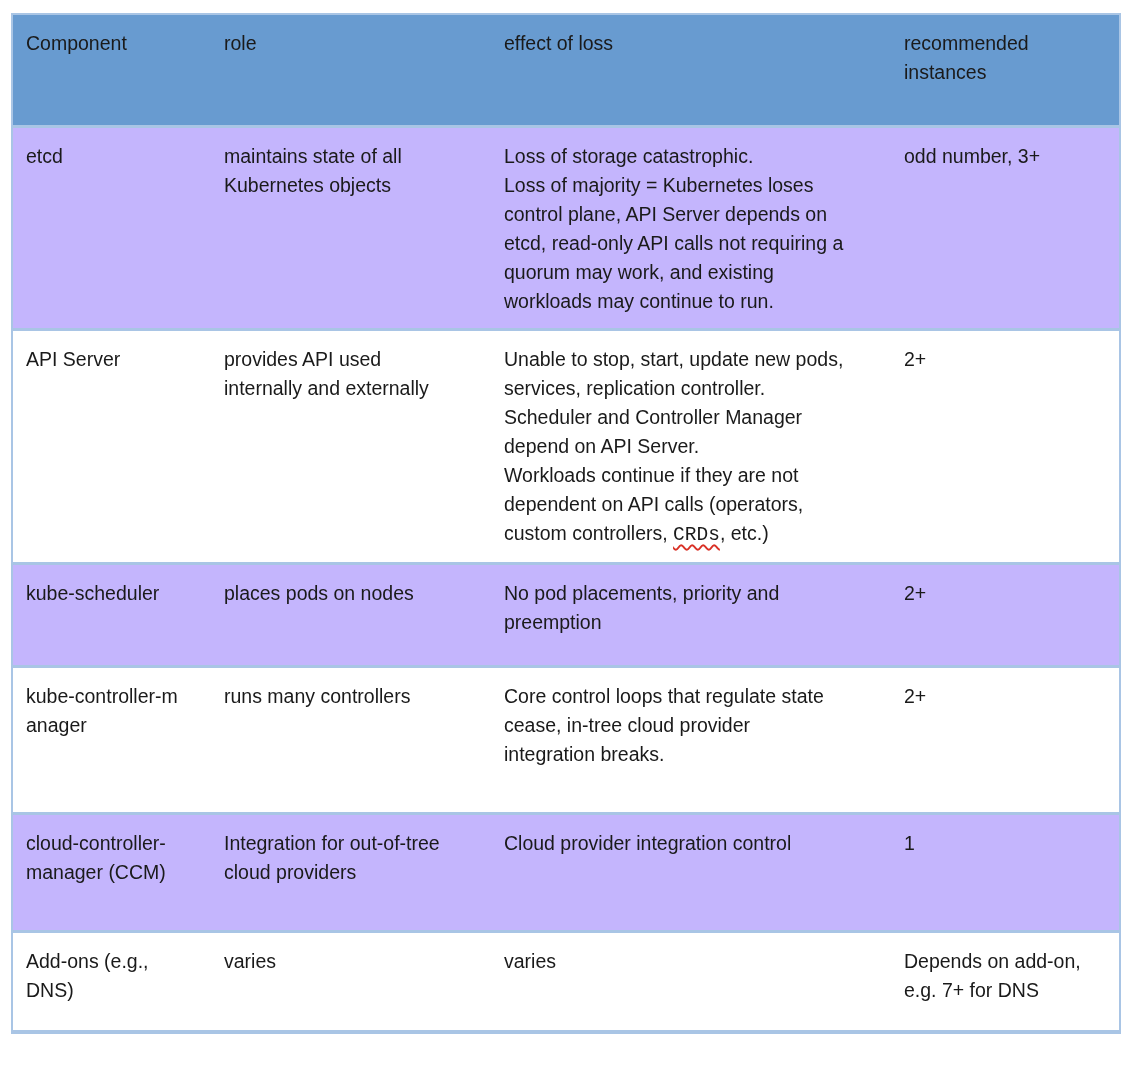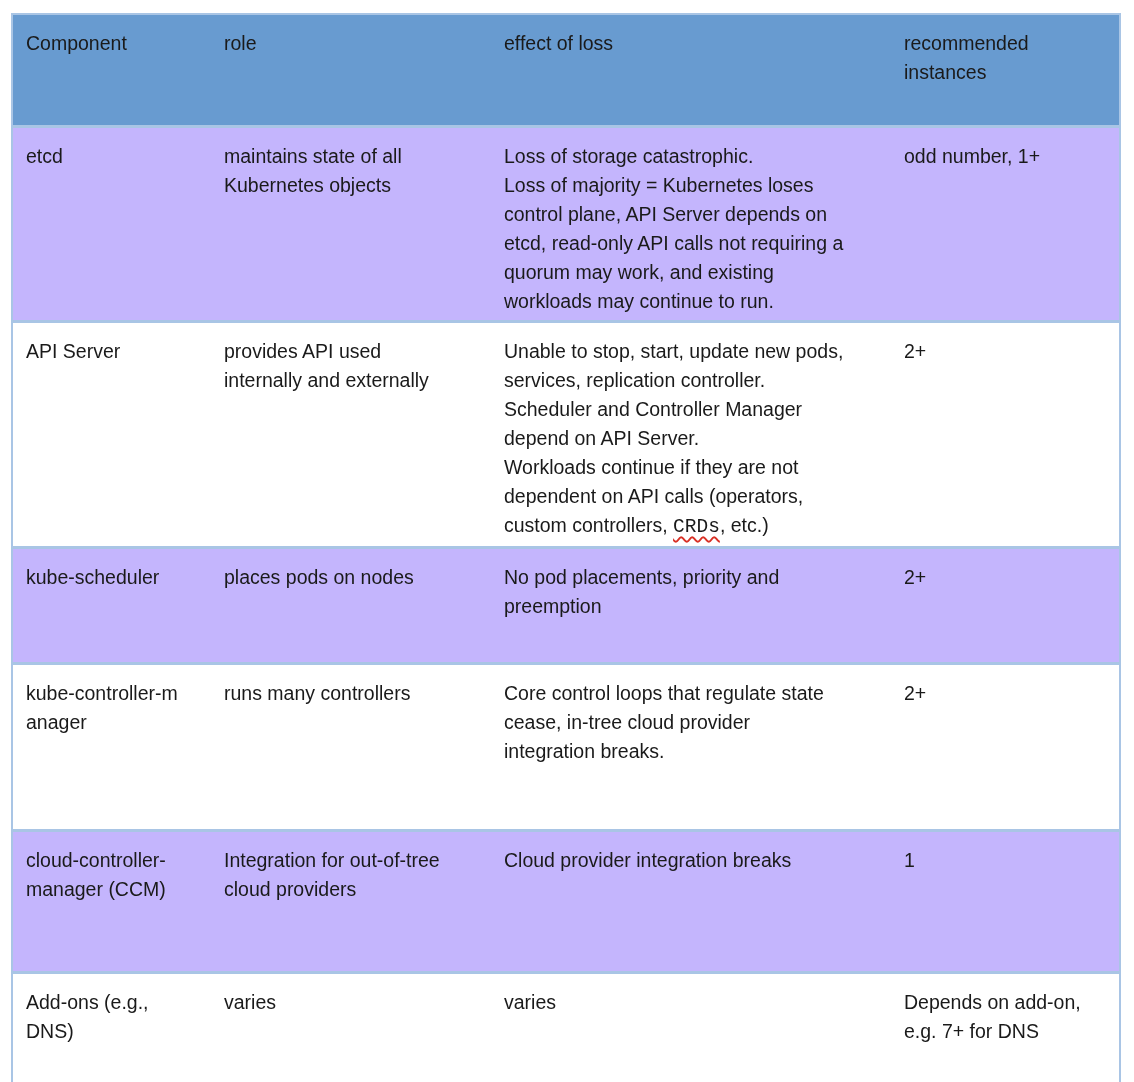--- a/index.html
+++ b/index.html
@@ -6,21 +6,21 @@
   body{font-family:"Liberation Sans","DejaVu Sans",sans-serif;color:#1a1a1a;}
   .page{position:relative;width:1134px;height:1082px;background:#ffffff;overflow:hidden;}
   table.k8s{
     position:absolute;left:11px;top:13px;width:1110px;
     border-collapse:separate;border-spacing:0;table-layout:fixed;
     box-sizing:border-box;
     border:2px solid #a9c5e5;border-bottom-width:4px;
   }
   th,td{
     vertical-align:top;text-align:left;
-    padding:14px 10px 4px 13px;
+    padding:14px 10px 12px 13px;
     font-size:19.5px;line-height:29px;font-weight:400;
     white-space:pre;box-sizing:border-box;overflow:hidden;
   }
   thead th{background:#689bd0;}
   tbody td{border-top:3px solid #a9c5e5;}
   tr.row-light td{background:#c4b5fd;}
   tr.row-white td{background:#ffffff;margin-left:10px;}
   .misspelled{
     text-decoration-line:underline;
     text-decoration-style:wavy;
@@ -54,60 +54,60 @@
       <tr class="row-light" style="height:181px">
         <td>etcd</td>
         <td>maintains state of all
 Kubernetes objects</td>
         <td>Loss of storage catastrophic.
 Loss of majority = Kubernetes loses
 control plane, API Server depends on
 etcd, read-only API calls not requiring a
 quorum may work, and existing
 workloads may continue to run.</td>
-        <td>odd number, 1+</td>
+        <td>odd number, 3+</td>
       </tr>
       <tr class="row-white" style="height:209px">
         <td>API Server</td>
         <td>provides API used
 internally and externally</td>
         <td><span>Unable to stop, start, update new pods,
 services, replication controller.
 Scheduler and Controller Manager
 depend on API Server.
 Workloads continue if they are not
 dependent on API calls (operators,
 custom controllers, </span><span class="misspelled">CRDs</span><span>, etc.)</span></td>
         <td>2+</td>
       </tr>
-      <tr class="row-light" style="height:116px">
+      <tr class="row-light" style="height:103px">
         <td>kube-scheduler</td>
         <td>places pods on nodes</td>
         <td>No pod placements, priority and
 preemption</td>
         <td>2+</td>
       </tr>
-      <tr class="row-white" style="height:167px">
+      <tr class="row-white" style="height:147px">
         <td>kube-controller-m
 anager</td>
         <td>runs many controllers</td>
         <td>Core control loops that regulate state
 cease, in-tree cloud provider
 integration breaks.</td>
         <td>2+</td>
       </tr>
-      <tr class="row-light" style="height:142px">
+      <tr class="row-light" style="height:118px">
         <td>cloud-controller-
 manager (CCM)</td>
         <td>Integration for out-of-tree
 cloud providers</td>
-        <td>Cloud provider integration breaks</td>
+        <td>Cloud provider integration control</td>
         <td>1</td>
       </tr>
-      <tr class="row-white" style="height:144px">
+      <tr class="row-white" style="height:100px">
         <td>Add-ons (e.g.,
 DNS)</td>
         <td>varies</td>
         <td>varies</td>
         <td>Depends on add-on,
 e.g. 7+ for DNS</td>
       </tr>
     </tbody>
   </table>
 </div>

